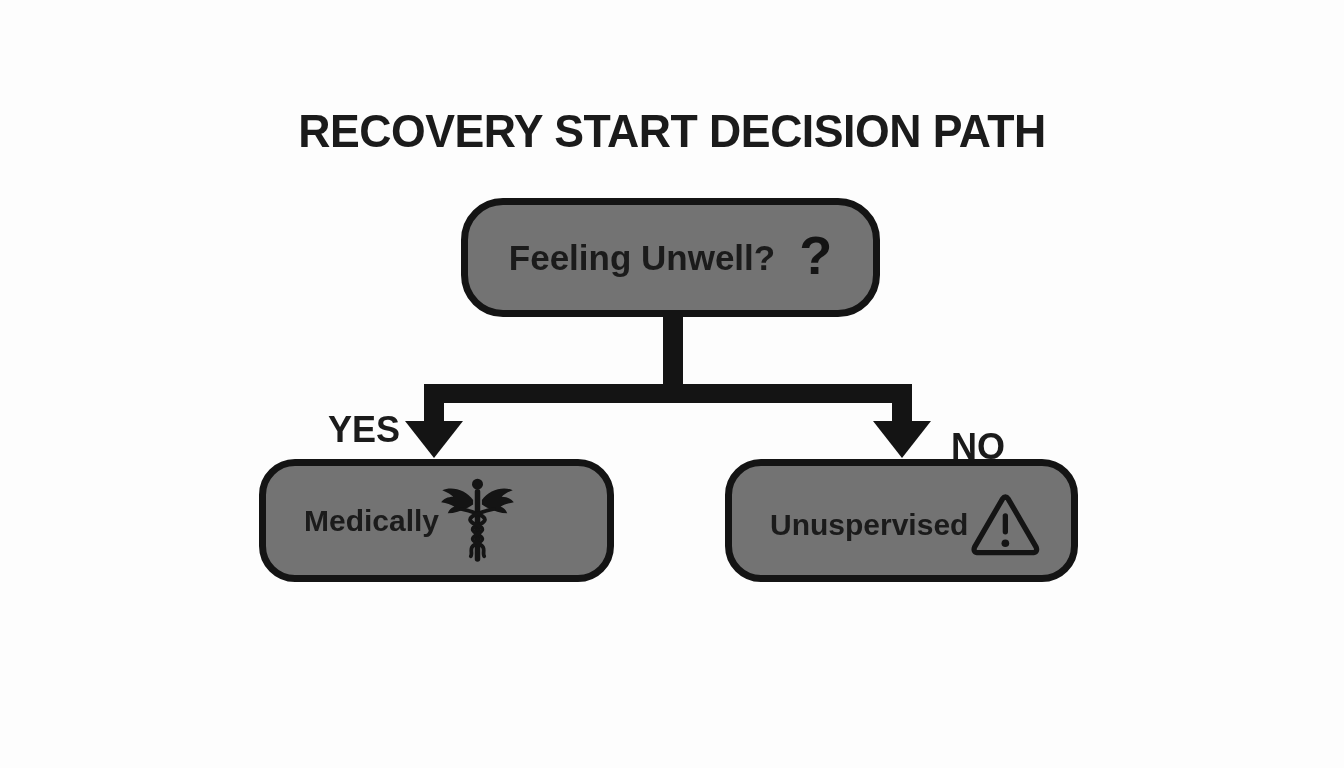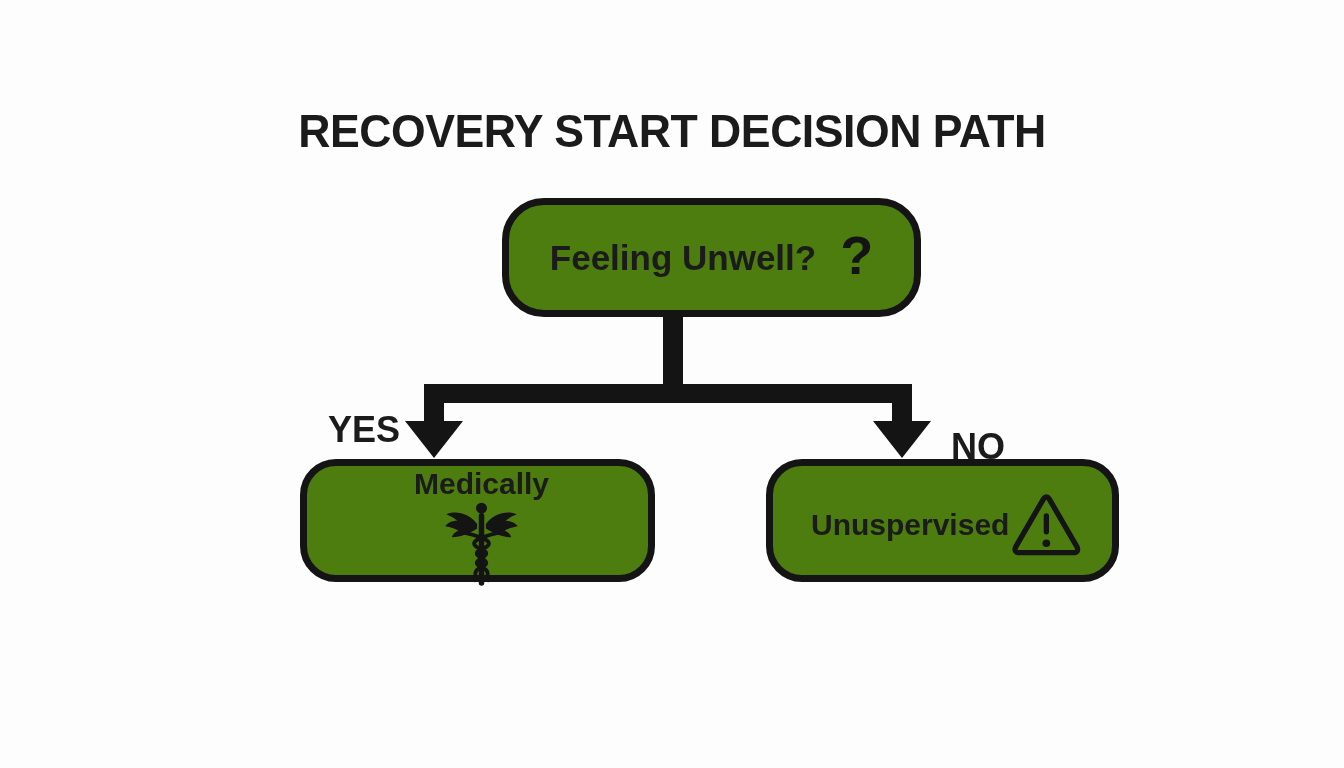--- a/index.html
+++ b/index.html
@@ -12,36 +12,35 @@
   .abs{position:absolute;}
   .title{
     left:0;top:104px;width:1344px;
     text-align:center;
     font-size:46px;font-weight:700;letter-spacing:-0.5px;
     transform:scaleX(0.97);
     color:#1b1b1b;
   }
   .node{
     box-sizing:border-box;
-    background:#4d7c0f;
+    background:#737373;
     border:7px solid #141414;
-    display:flex;align-items:center;margin-left:41px;
+    display:flex;align-items:center;
   }
   .node-root{
     left:461px;top:198px;width:419px;height:119px;
     border-radius:42px;
     justify-content:center;gap:24px;
   }
   .node-root .q-text{font-size:35px;font-weight:700;color:#1b1b1b;}
   .node-root .q-mark{font-size:54px;font-weight:700;color:#141414;transform:translateY(-3px);}
   .node-left{
     left:259px;top:459px;width:355px;height:123px;
     border-radius:36px;
     padding:0 30px 0 38px;
-    flex-direction:column;
   }
   .node-right{
     left:725px;top:459px;width:353px;height:123px;
     border-radius:36px;
     justify-content:space-between;
     padding:8px 30px 0 38px;
   }
   .node-label{
     font-size:30px;font-weight:700;line-height:1.17;color:#1b1b1b;
   }

